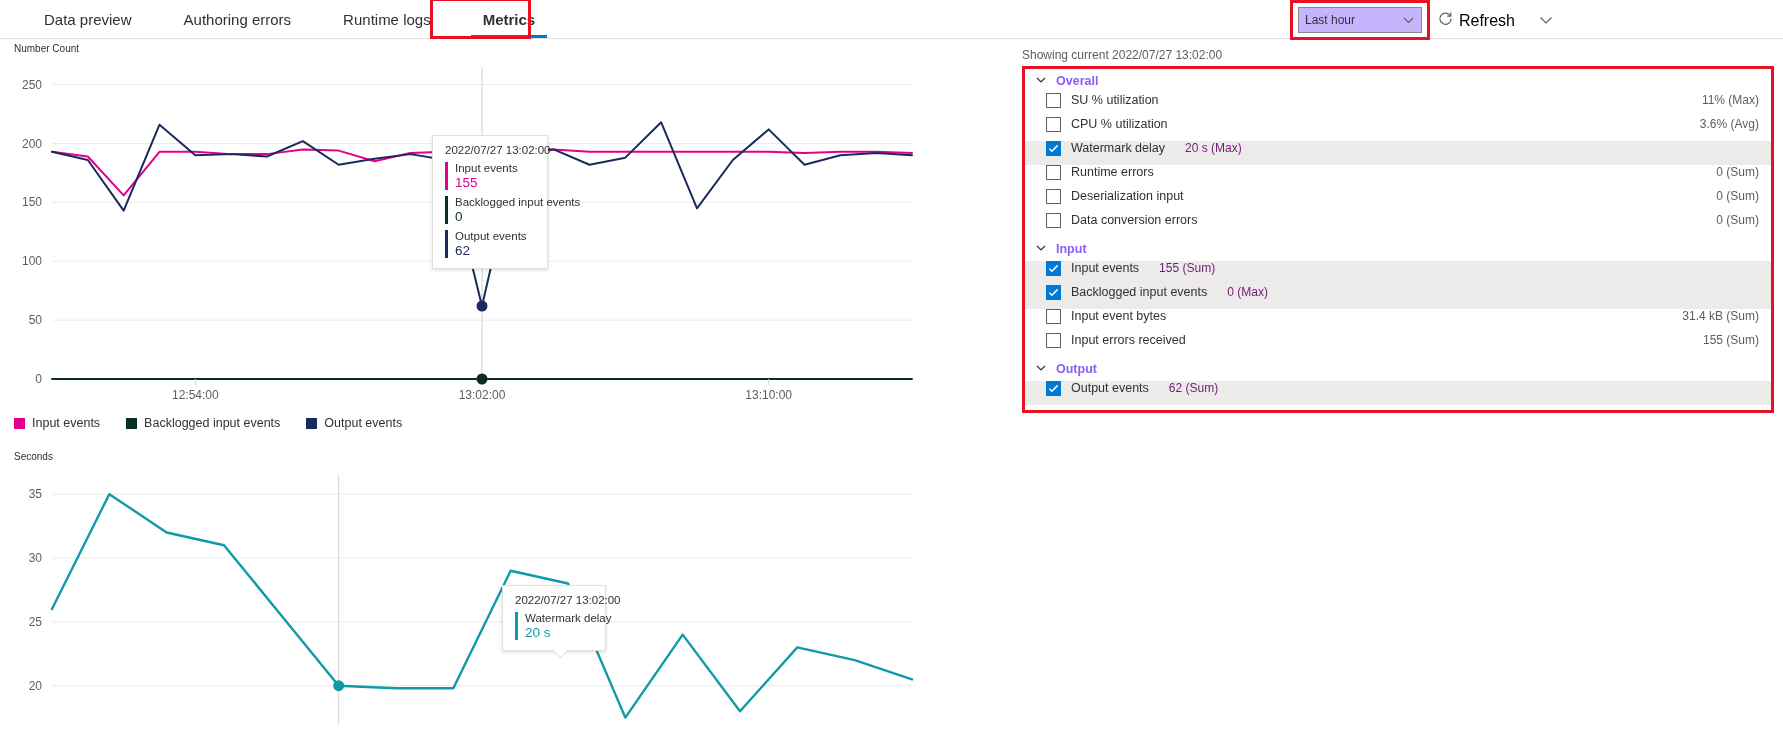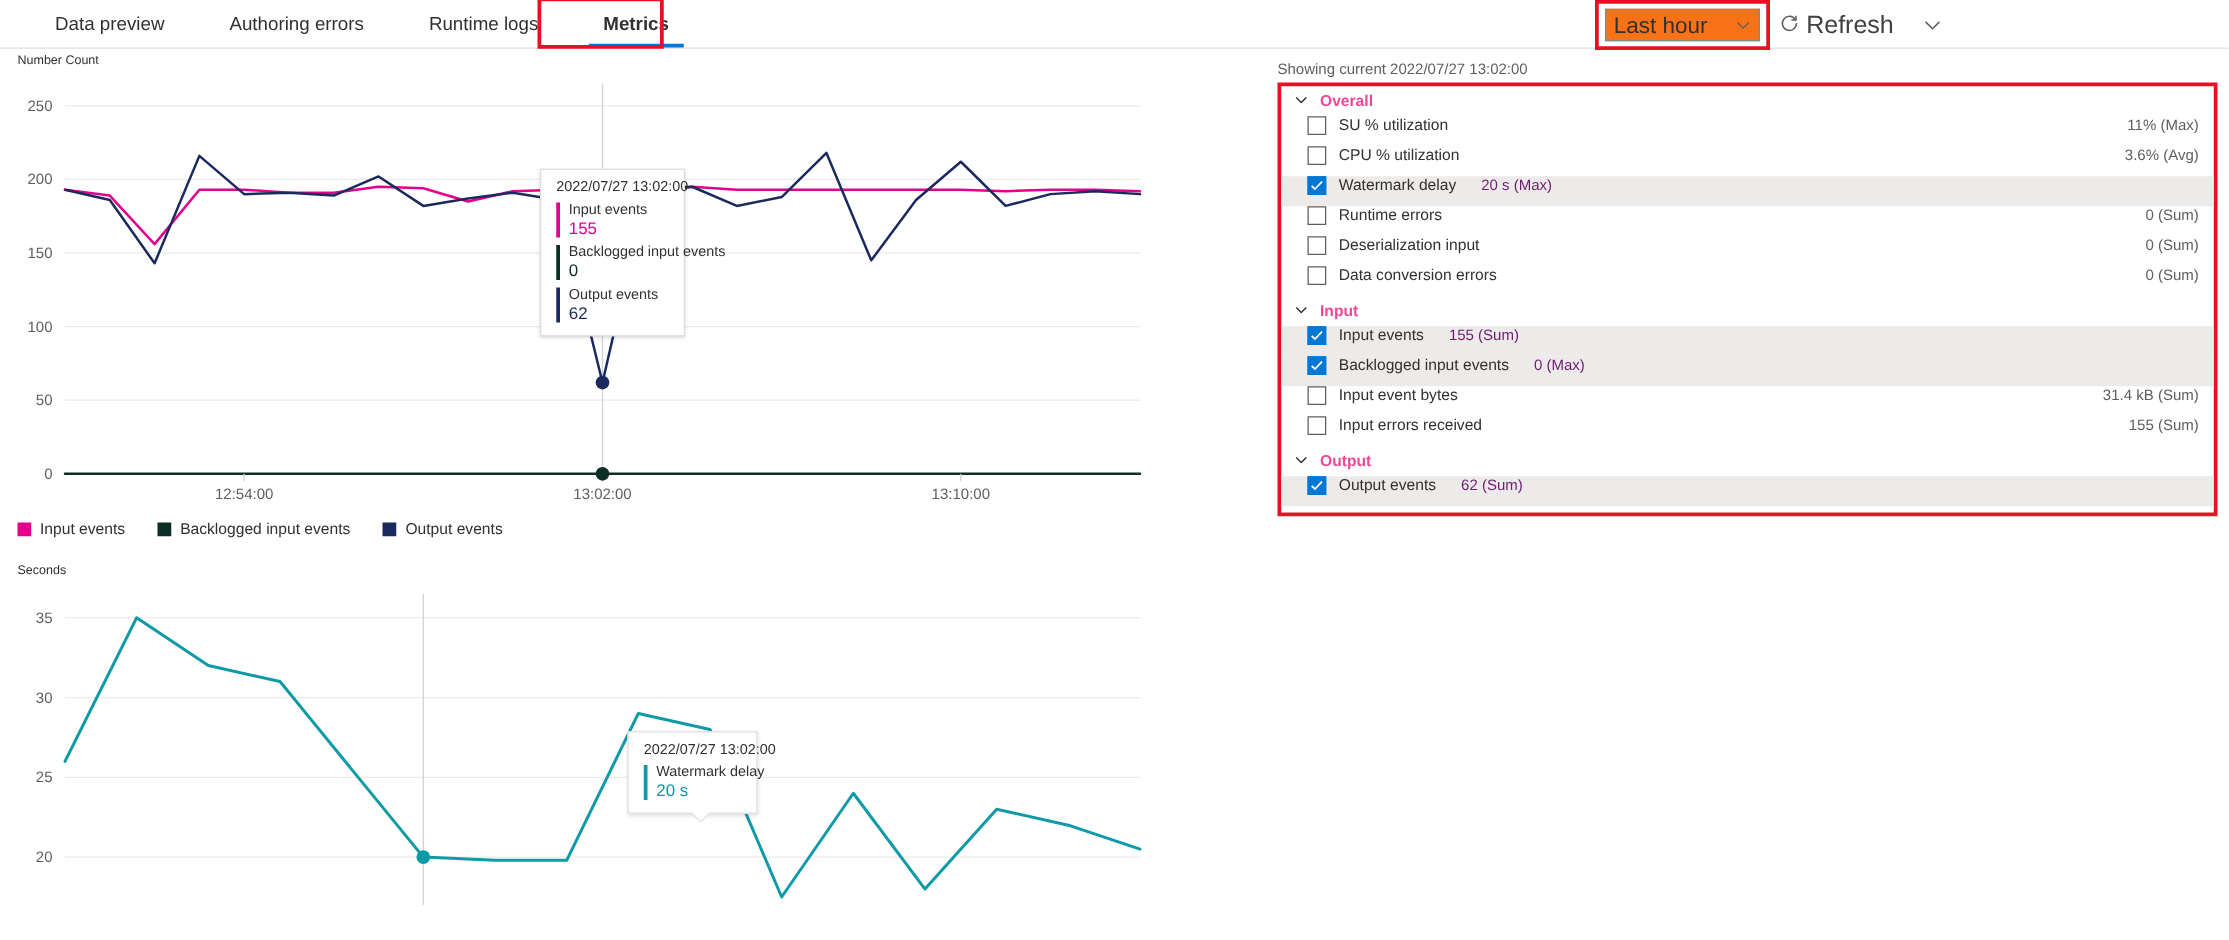--- a/index.html
+++ b/index.html
@@ -36,33 +36,33 @@
   }
 
   
   .header-right {
     position: absolute; right: 10px; top: 3px; height: 34px;
     display: flex; align-items: center; gap: 10px;
   }
   .timerange-wrap { position: relative; }
   .timerange {
     width: 124px; height: 26px;
-    border: 1px solid #8a8886; background: #f97316;
-    font-size: 18px; color: #323130;
+    border: 1px solid #8a8886; background: #c4b5fd;
+    font-size: 12px; color: #323130;
     display: flex; align-items: center; padding: 0 6px;
     position: relative; cursor: pointer;
   }
   .timerange .chev { position: absolute; right: 7px; top: 7px; }
   .timerange-highlight {
     position: absolute; left: -8px; top: -7px; width: 140px; height: 40px;
     border: 3px solid #e81123; pointer-events: none;
   }
   .refresh {
-    display: flex; align-items: flex-end; gap: 6px; font-size: 20px;
-    color: #404040; cursor: pointer; padding-left: 6px;
+    display: flex; align-items: flex-end; gap: 6px; font-size: 16px;
+    color: #000000; cursor: pointer; padding-left: 6px;
   }
   .refresh-caret { margin-left: 14px; cursor: pointer; }
 
   svg.chev-ico { display:block; }
 
   
   .chart-panel { position: absolute; left: 0; top: 39px; width: 1012px; height: 713px; }
 
   .axis-title { position: absolute; font-size: 10px; color: #323130; }
 
@@ -98,21 +98,21 @@
     position: absolute; left: 1022px; top: 48px;
     font-size: 12px; color: #605e5c; white-space: nowrap; text-align: right;
   }
   .metrics {
     position: absolute; left: 1022px; top: 66px; width: 752px; height: 347px;
     border: 3px solid #e81123; background: #fff;
   }
   .metrics-inner { position: absolute; inset: 0; overflow: hidden; }
   .group-head {
     height: 24px; display: flex; align-items: center; gap: 9px;
-    padding-left: 10px; font-size: 12.5px; font-weight: 600; color: #ec4899;
+    padding-left: 10px; font-size: 12.5px; font-weight: 600; color: #8b5cf6;
     cursor: pointer;
   }
   .metric-row {
     height: 24px; display: flex; align-items: flex-start;
     padding-left: 21px; padding-right: 12px; cursor: pointer;
   }
   .metric-row.checked { background: #edebe9; }
   .cbox {
     width: 15px; height: 15px; border: 1px solid #605e5c;
     background: #fff; flex: 0 0 15px; margin-right: 10px;

